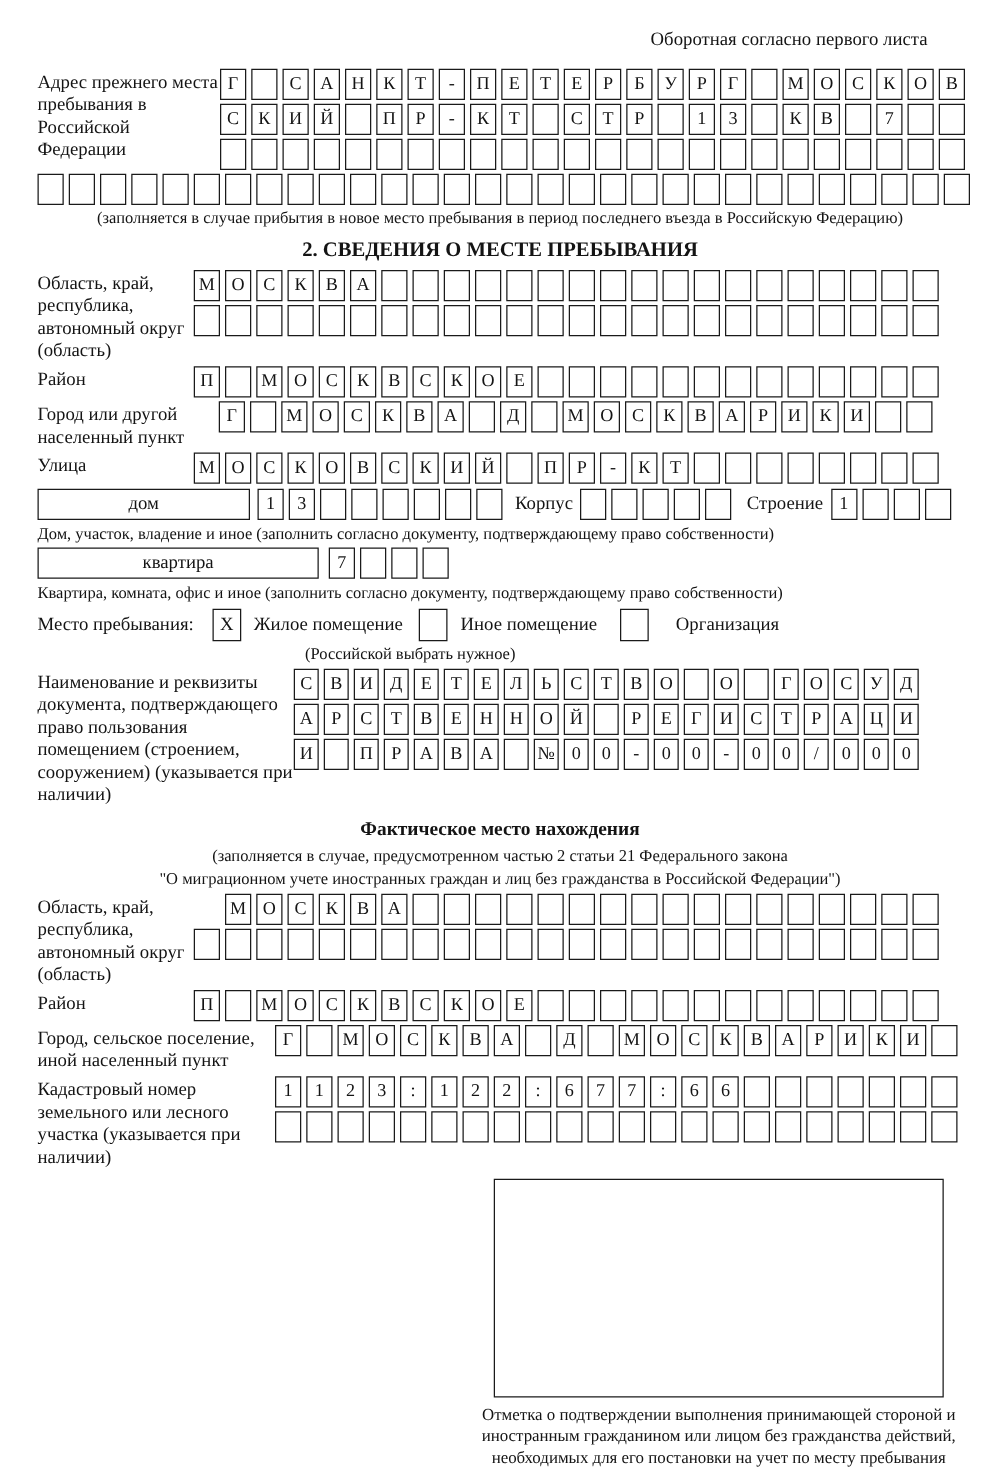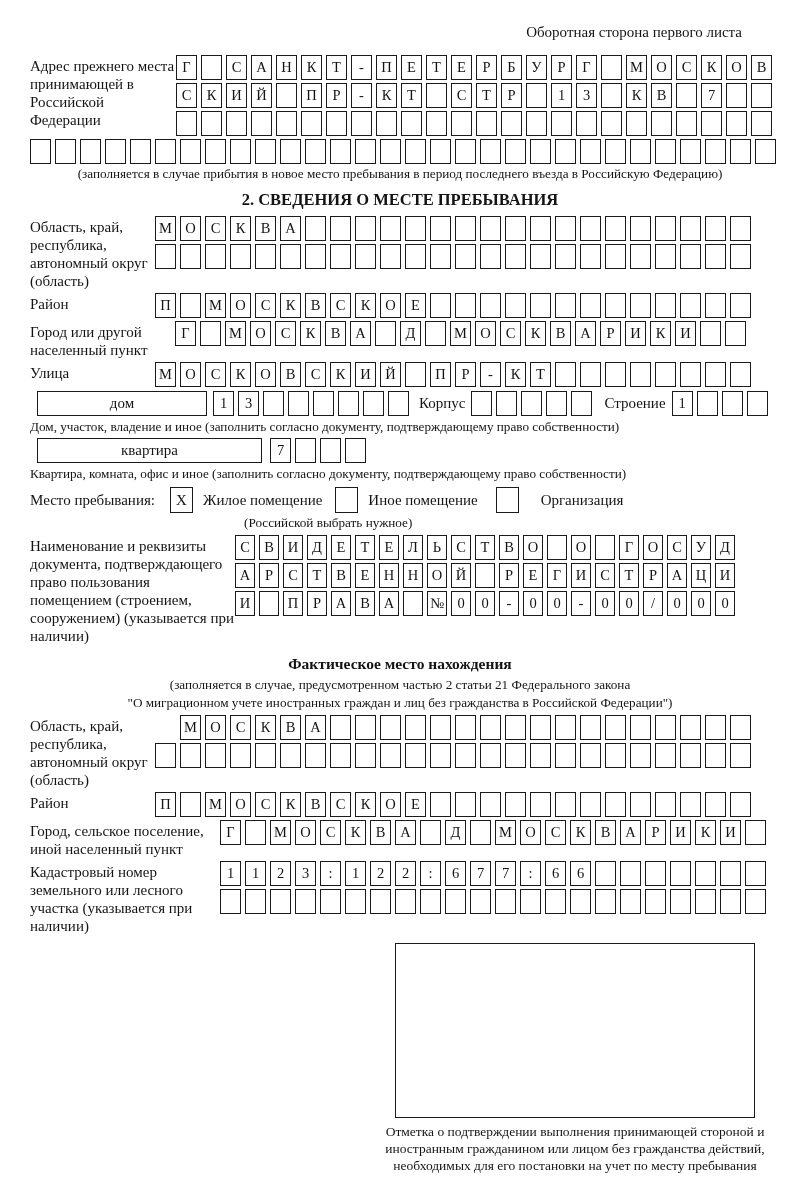--- a/index.html
+++ b/index.html
@@ -14,41 +14,41 @@
   .cellrow{display:flex;gap:4px;}
   .cell{box-sizing:border-box;flex:none;width:21px;height:25px;border:1.5px solid #1a1a1a;
         display:flex;align-items:center;justify-content:center;font-size:14.5px;background:#fff;}
   .cells-sm .cell{width:20px;}
   .ind20{margin-left:20px;} .ind25{margin-left:25px;}
   .note{font-size:13.2px;line-height:16px;margin:2px 0 2px 0;}
   .c{text-align:center;}
   .h-sec{text-align:center;font-weight:bold;font-size:16.5px;margin:8px 0 6px 0;}
   .h-fact{text-align:center;font-weight:bold;font-size:15.5px;margin:10px 0 4px 0;}
   .widebox{box-sizing:border-box;border:1.5px solid #1a1a1a;height:25px;display:flex;
-           align-items:center;justify-content:center;font-size:15px;flex:none;margin-left:7px;}
+           align-items:center;justify-content:center;font-size:15px;flex:none;}
   .wb170{width:170px;} .wb205{width:225px;}
   .inline-lbl{font-size:15px;line-height:25px;flex:none;}
   .chk{box-sizing:border-box;flex:none;width:23px;height:26px;border:1.5px solid #1a1a1a;
        display:flex;align-items:center;justify-content:center;font-size:15px;}
   .mesto{display:flex;align-items:center;margin-top:5px;}
   .stamp-box{width:360px;height:175px;border:1.5px solid #1a1a1a;margin:8px 0 0 365px;
              box-sizing:border-box;}
   .stamp-caption{width:390px;margin:5px 4px 0 350px;text-align:center;
                  font-size:13.5px;line-height:17px;}
   .mt3{margin-top:3px;} .mt4{margin-top:4px;}
 </style>
 </head>
 <body>
 
 <div class="sheet">
 
-  <div class="corner">Оборотная сторона первого листа</div>
-
-  <div class="f">
-    <div class="lbl lw146">Адрес прежнего места принимающей в Российской Федерации</div>
+  <div class="corner">Оборотная согласно первого листа</div>
+
+  <div class="f">
+    <div class="lbl lw146">Адрес прежнего места пребывания в Российской Федерации</div>
     <div class="rows">
       <div class="cellrow">
           <span class="cell">Г</span>
           <span class="cell"></span>
           <span class="cell">С</span>
           <span class="cell">А</span>
           <span class="cell">Н</span>
           <span class="cell">К</span>
           <span class="cell">Т</span>
           <span class="cell">-</span>

